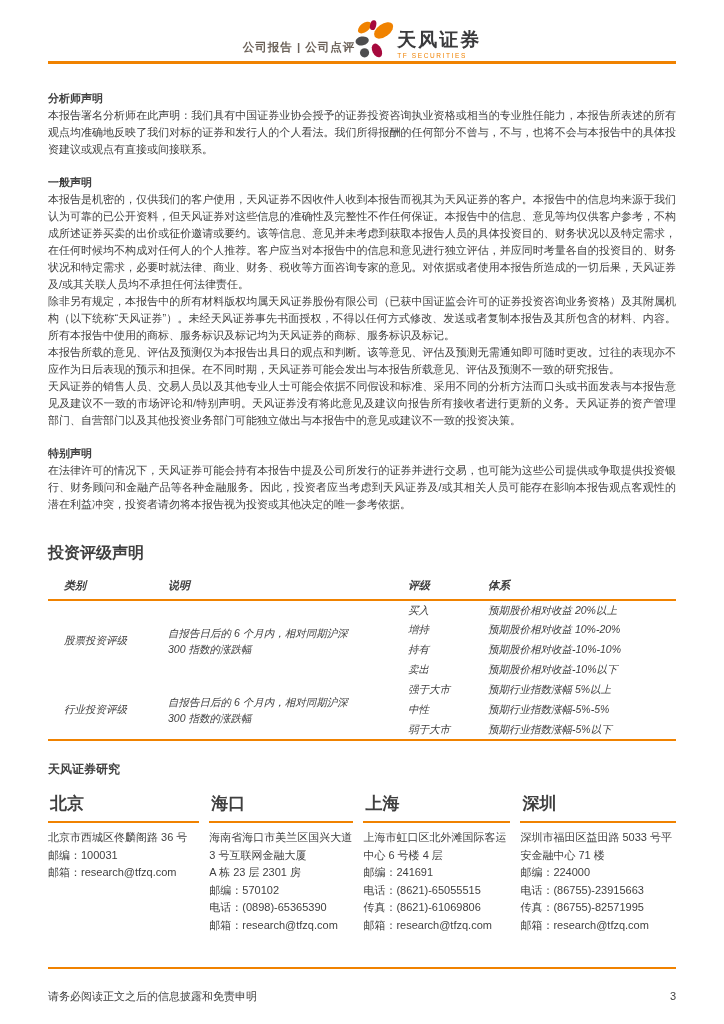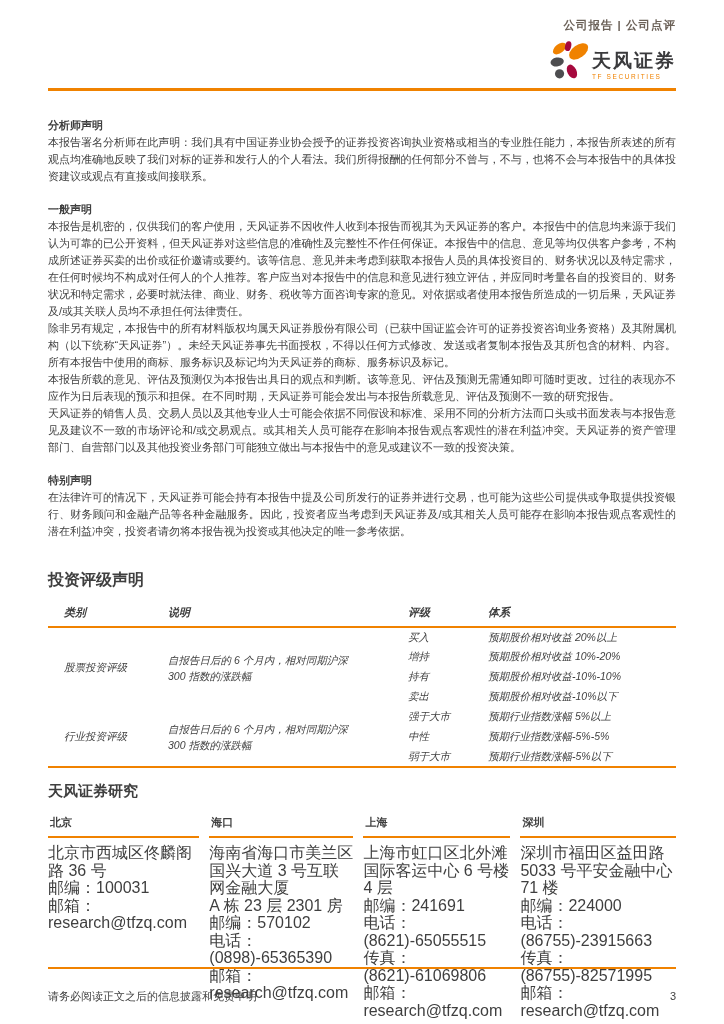--- a/index.html
+++ b/index.html
@@ -2,23 +2,23 @@
 <html lang="zh"><head>
 <meta charset="utf-8">
 <style>
   * { margin:0; padding:0; box-sizing:border-box; }
   html,body { background:#ffffff; }
   body { font-family:"Liberation Sans","DejaVu Sans",sans-serif; color:#3f3f3f; }
   .page { position:relative; width:724px; height:1024px; margin:0 auto; background:#fff; overflow:hidden; padding:0 48px; }
 
   
   .hdr { display:flex; justify-content:center; align-items:flex-end;
-         padding-top:18px; border-bottom:3px solid #F08200;flex-direction:column; }
+         padding-top:18px; border-bottom:3px solid #F08200; }
   .breadcrumb { font-size:11.5px; font-weight:bold; color:#6b6158; letter-spacing:1px; padding-bottom:6px; }
-  .logo { display:flex; align-items:flex-end; padding-bottom:7px; }
+  .logo { display:flex; align-items:flex-end; padding-bottom:1px; }
   .logo svg { display:block; }
   .logo-txt { padding-bottom:1px; }
   .logo-cn { font-size:19px; font-weight:bold; color:#3a3a3c; letter-spacing:2px; line-height:1; }
   .logo-en { font-size:6.5px; color:#F08200; letter-spacing:1.6px; margin-top:3px; }
 
   
   .sec h3 { font-size:11px; font-weight:bold; color:#3f3f3f; line-height:17px; }
   .sec p  { font-size:11px; line-height:17px; text-align:justify; color:#3f3f3f; }
   .sec-analyst h3 { margin-top:26px; }
   .sec-general h3, .sec-special h3 { margin-top:16px; }
@@ -28,26 +28,26 @@
   table.rt { width:100%; border-collapse:collapse; border-bottom:2px solid #F08200;font-style:italic; }
   table.rt th { text-align:left; font-size:11px; font-weight:bold; color:#3f3f3f;
                 border-bottom:2px solid #F08200; padding:3px 0 6px 0; height:22px; }
   table.rt td { font-size:10.5px; color:#3f3f3f; height:20px; padding:1px 0; vertical-align:middle; }
   .col-cat  { width:120px; padding-left:16px !important; }
   .col-desc { width:240px; padding-right:58px !important; line-height:16px; }
   .col-rate { width:80px; }
   th.col-cat { padding-left:16px; }
 
   
-  .research h3 { font-size:15px; font-weight:bold; margin-top:14px; margin-bottom:12px; }
+  .research h3 { font-size:12px; font-weight:bold; margin-top:20px; margin-bottom:12px; }
   .offices { display:grid; grid-template-columns:1.05fr 1fr 1.02fr 1.08fr; column-gap:10px; }
-  .office .city { font-size:11px; font-weight:bold; color:#3f3f3f;
+  .office .city { font-size:17px; font-weight:bold; color:#3f3f3f;
                   border-bottom:2px solid #F08200; padding:2px 0 6px 2px; margin-bottom:6px; }
   .office ul { list-style:none; }
-  .office li { font-size:16px; line-height:17.5px; color:#3f3f3f; }
+  .office li { font-size:11px; line-height:17.5px; color:#3f3f3f; }
 
   
   .ftr { position:absolute; left:48px; right:48px; bottom:20px;
          border-top:2.5px solid #F08200; padding-top:20px;
          display:flex; justify-content:space-between; align-items:baseline; }
   .ftr .disc { font-size:11px; color:#3f3f3f; }
   .ftr .pg   { font-size:11px; color:#3f3f3f; }
 </style>
 </head>
 <body>
@@ -77,21 +77,21 @@
   <section class="sec sec-analyst">
     <h3>分析师声明</h3>
     <p>本报告署名分析师在此声明：我们具有中国证券业协会授予的证券投资咨询执业资格或相当的专业胜任能力，本报告所表述的所有观点均准确地反映了我们对标的证券和发行人的个人看法。我们所得报酬的任何部分不曾与，不与，也将不会与本报告中的具体投资建议或观点有直接或间接联系。</p>
   </section>
 
   <section class="sec sec-general">
     <h3>一般声明</h3>
     <p>本报告是机密的，仅供我们的客户使用，天风证券不因收件人收到本报告而视其为天风证券的客户。本报告中的信息均来源于我们认为可靠的已公开资料，但天风证券对这些信息的准确性及完整性不作任何保证。本报告中的信息、意见等均仅供客户参考，不构成所述证券买卖的出价或征价邀请或要约。该等信息、意见并未考虑到获取本报告人员的具体投资目的、财务状况以及特定需求，在任何时候均不构成对任何人的个人推荐。客户应当对本报告中的信息和意见进行独立评估，并应同时考量各自的投资目的、财务状况和特定需求，必要时就法律、商业、财务、税收等方面咨询专家的意见。对依据或者使用本报告所造成的一切后果，天风证券及/或其关联人员均不承担任何法律责任。</p>
     <p>除非另有规定，本报告中的所有材料版权均属天风证券股份有限公司（已获中国证监会许可的证券投资咨询业务资格）及其附属机构（以下统称“天风证券”）。未经天风证券事先书面授权，不得以任何方式修改、发送或者复制本报告及其所包含的材料、内容。所有本报告中使用的商标、服务标识及标记均为天风证券的商标、服务标识及标记。</p>
     <p>本报告所载的意见、评估及预测仅为本报告出具日的观点和判断。该等意见、评估及预测无需通知即可随时更改。过往的表现亦不应作为日后表现的预示和担保。在不同时期，天风证券可能会发出与本报告所载意见、评估及预测不一致的研究报告。</p>
-    <p>天风证券的销售人员、交易人员以及其他专业人士可能会依据不同假设和标准、采用不同的分析方法而口头或书面发表与本报告意见及建议不一致的市场评论和/或交易观点。或其相关人员可能存在影响本报告观点客观性的潜在利益冲突。天风证券的资产管理部门、自营部门以及其他投资业务部门可能独立做出与本报告中的意见或建议不一致的投资决策。</p>
+    <p>天风证券的销售人员、交易人员以及其他专业人士可能会依据不同假设和标准、采用不同的分析方法而口头或书面发表与本报告意见及建议不一致的市场评论和/特别声明。天风证券没有将此意见及建议向报告所有接收者进行更新的义务。天风证券的资产管理部门、自营部门以及其他投资业务部门可能独立做出与本报告中的意见或建议不一致的投资决策。</p>
   </section>
 
   <section class="sec sec-special">
     <h3>特别声明</h3>
     <p>在法律许可的情况下，天风证券可能会持有本报告中提及公司所发行的证券并进行交易，也可能为这些公司提供或争取提供投资银行、财务顾问和金融产品等各种金融服务。因此，投资者应当考虑到天风证券及/或其相关人员可能存在影响本报告观点客观性的潜在利益冲突，投资者请勿将本报告视为投资或其他决定的唯一参考依据。</p>
   </section>
 
   <section class="rating">
     <h3>投资评级声明</h3>
     <table class="rt">

